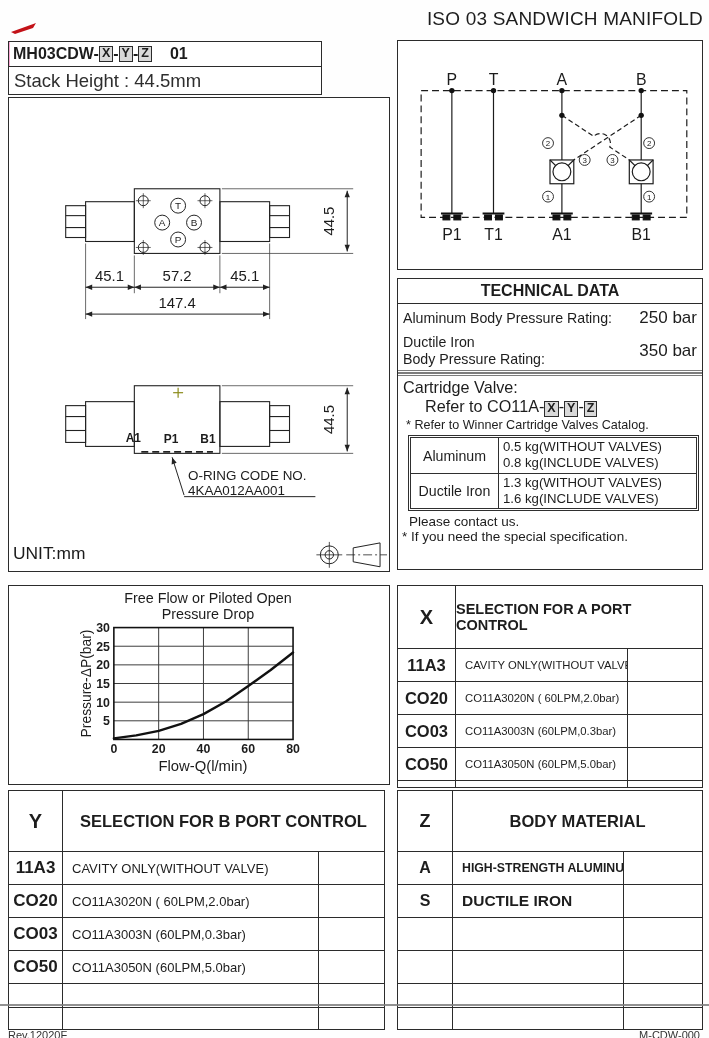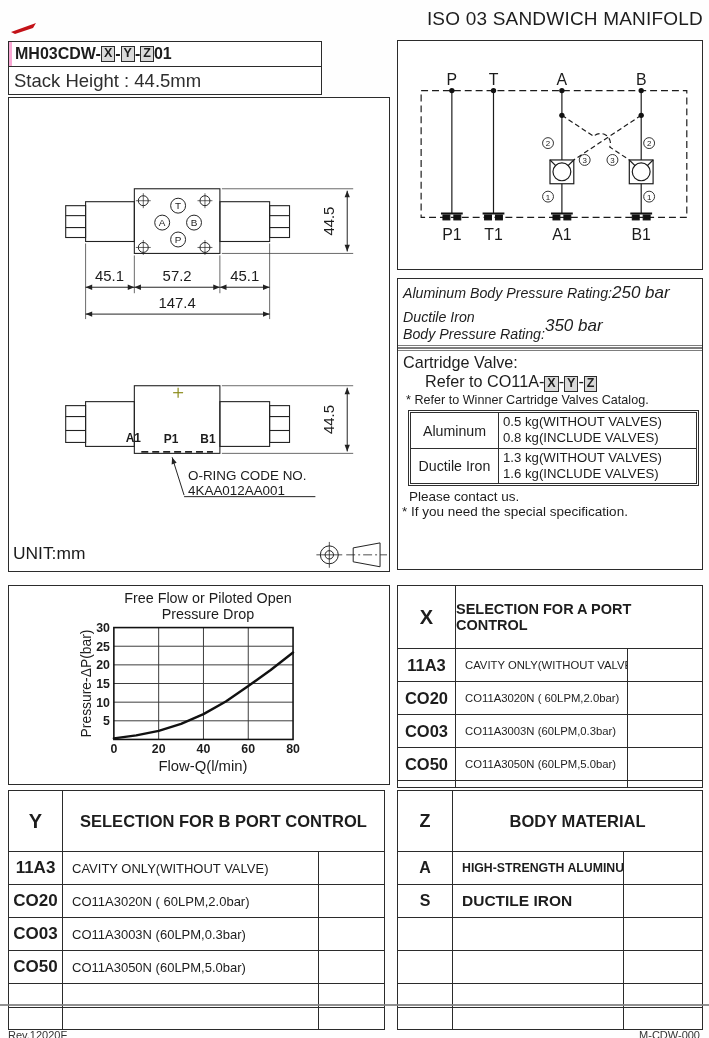--- a/index.html
+++ b/index.html
@@ -7,21 +7,21 @@
   body { position:relative; background:#fefefe; font-family:"Liberation Sans",sans-serif;
          color:#1d1d1d; overflow:hidden; }
   .abs { position:absolute; }
   .bx  { border:1px solid #2b2b2b; background:#fff; }
   svg text { font-family:"Liberation Sans",sans-serif; fill:#1c1c1c; }
   .cbox { display:inline-block; background:#d9d9d9; border:1px solid #2b2b2b;
           padding:0 2px; font-weight:bold; line-height:1.1; }
   
   .td-h { height:25px; border-bottom:1px solid #2b2b2b; text-align:center;
           font-weight:bold; font-size:16px; padding-top:3px; }
-  .td-row { display:flex; justify-content:flex-start; align-items:center; padding:0 5px;font-style:italic; }
+  .td-row { display:flex; justify-content:space-between; align-items:center; padding:0 5px; }
   .td-sep { border-top:3px double #7d7d7d; height:3px; }
   .lab { font-size:14.2px; }
   .val { font-size:17px; white-space:nowrap; }
   .wt-outer { border:1px solid #2f2f2f; padding:1px; }
   .wt-inner { border:1px solid #2f2f2f; }
   .wt-row { display:flex; height:35px; }
   .wt-row + .wt-row { border-top:1px solid #2f2f2f; }
   .wt-mat { width:88px; border-right:1px solid #2f2f2f; display:flex; align-items:center;
             justify-content:center; font-size:14.2px; }
   .wt-vals { flex:1; padding:1px 0 0 4px; font-size:13.2px; line-height:16px; }
@@ -38,28 +38,28 @@
 </style>
 </head>
 <body>
 
 <svg class="abs" style="left:10px;top:22px" width="30" height="14" viewBox="0 0 30 14">
   <polygon points="1,10 26,1 23,6 5,12" fill="#c31218"></polygon>
 </svg>
 
 <div class="abs bx" style="left:8px;top:41px;width:314px">
   <div style="display:flex;height:24px">
-    <div style="flex:1;border-left:3px solid #f9a8d4;display:flex;align-items:center;font-weight:bold;font-size:16px;padding-left:3px">
+    <div style="flex:1;border-left:1px solid #f9a8d4;display:flex;align-items:center;font-weight:bold;font-size:16px;padding-left:3px">
       <span>MH03CDW-</span>
         <span class="cbox" style="font-size:12.5px">X</span>
         <span>-</span>
         <span class="cbox" style="font-size:12.5px">Y</span>
         <span>-</span>
         <span class="cbox" style="font-size:12.5px">Z</span>
-        <span style="margin-left:0">01</span>
+        <span style="margin-left:18px">01</span>
     </div>
   </div>
   <div style="height:28px;border-top:1px solid #2b2b2b;display:flex;align-items:center;padding-left:5px;font-size:18.5px;color:#2e2e2e">Stack Height : 44.5mm</div>
 </div>
 
 <div class="abs" style="left:397px;top:8px;width:306px;text-align:right;font-weight:normal;font-size:19px;letter-spacing:.2px">ISO 03 SANDWICH MANIFOLD</div>
 
 <svg class="abs bx" style="left:397px;top:40px" width="306" height="230" viewBox="0 0 306 230">
   <g fill="none" stroke="#1c1c1c" stroke-width="1.2">
     <rect x="23" y="50" width="268" height="128" stroke-dasharray="7 4"></rect>
@@ -249,20 +249,21 @@
     <line x1="309" y1="459" x2="335" y2="459" stroke-width=".8"></line>
     <line x1="322" y1="446" x2="322" y2="472" stroke-width=".8"></line>
   </g>
   <g fill="none" stroke="#222">
     <polygon points="346,452 373,447 373,471 346,466"></polygon>
     <line x1="339" y1="459" x2="380" y2="459" stroke-width=".8" stroke-dasharray="9 3 2 3"></line>
   </g>
 </svg>
 
 <div class="abs bx" style="left:397px;top:278px;width:306px;height:292px">
+  <div class="td-h">TECHNICAL DATA</div>
   <div class="td-row" style="height:27px">
     <span class="lab">Aluminum Body Pressure Rating:</span>
     <span class="val">250 bar</span>
   </div>
   <div class="td-row" style="height:39px">
     <span class="lab" style="line-height:17px">
       <span style="display:block">Ductile Iron</span>
       <span style="display:block">Body Pressure Rating:</span>
     </span>
     <span class="val">350 bar</span>

